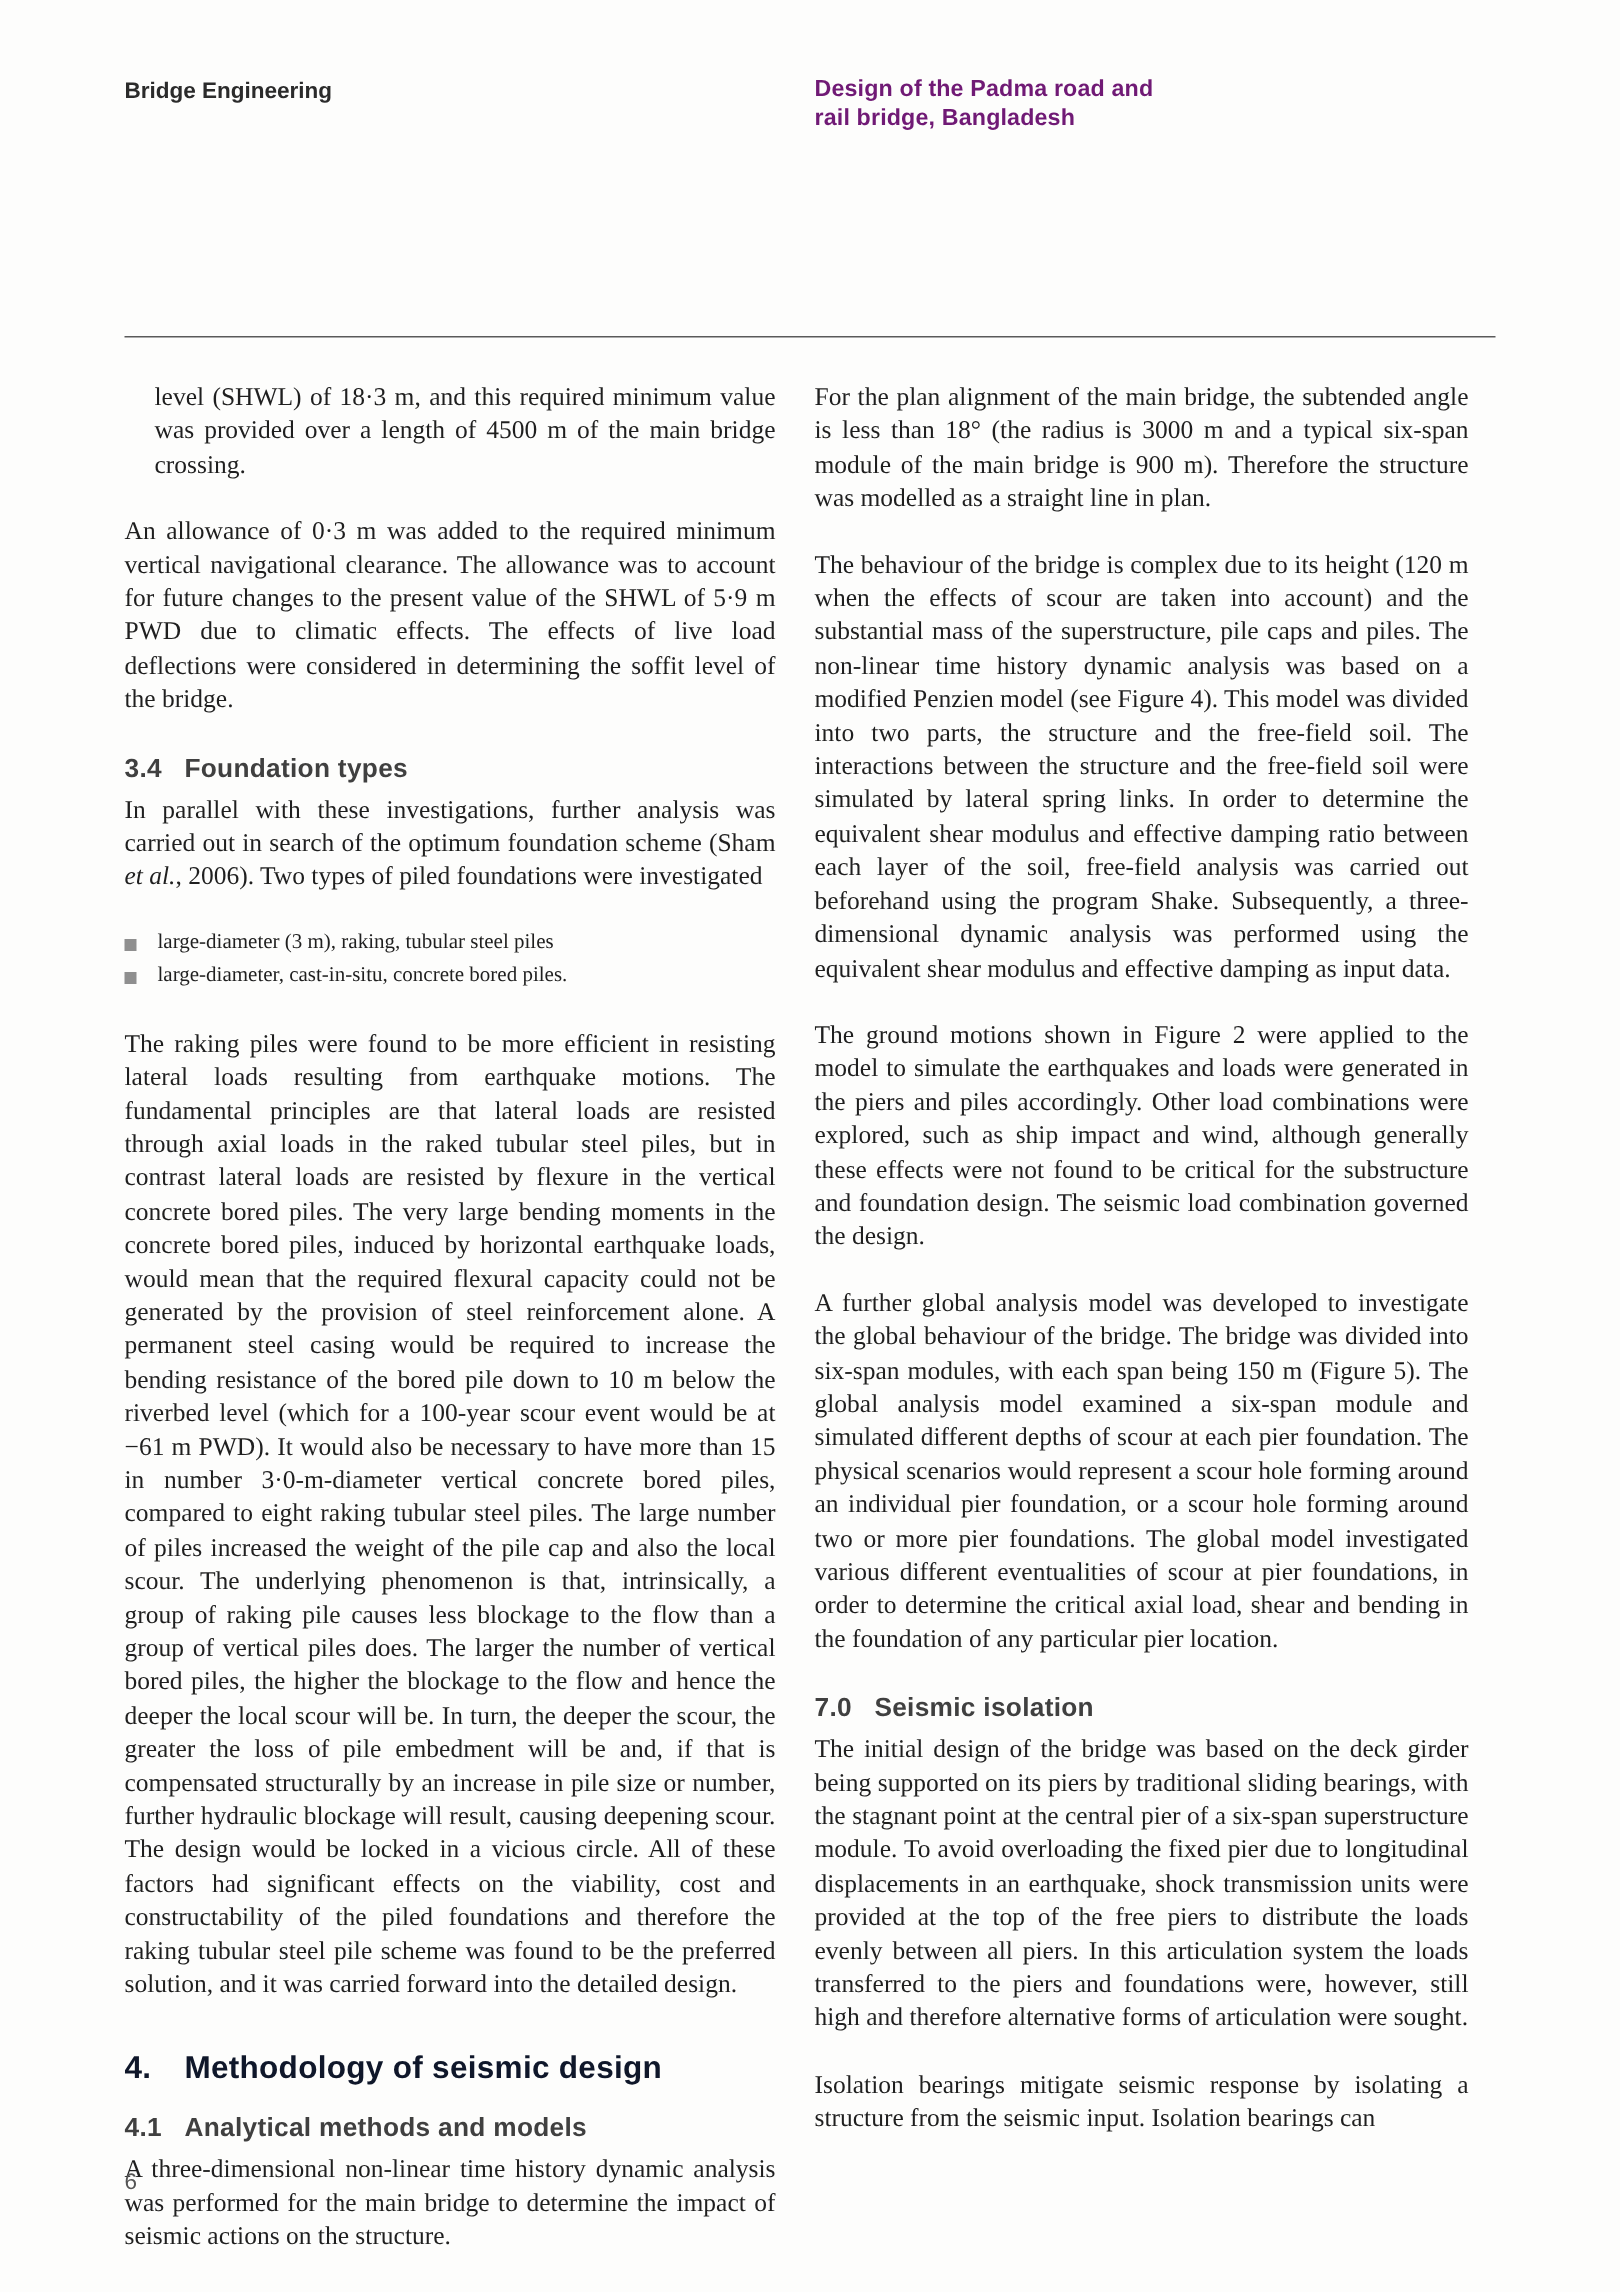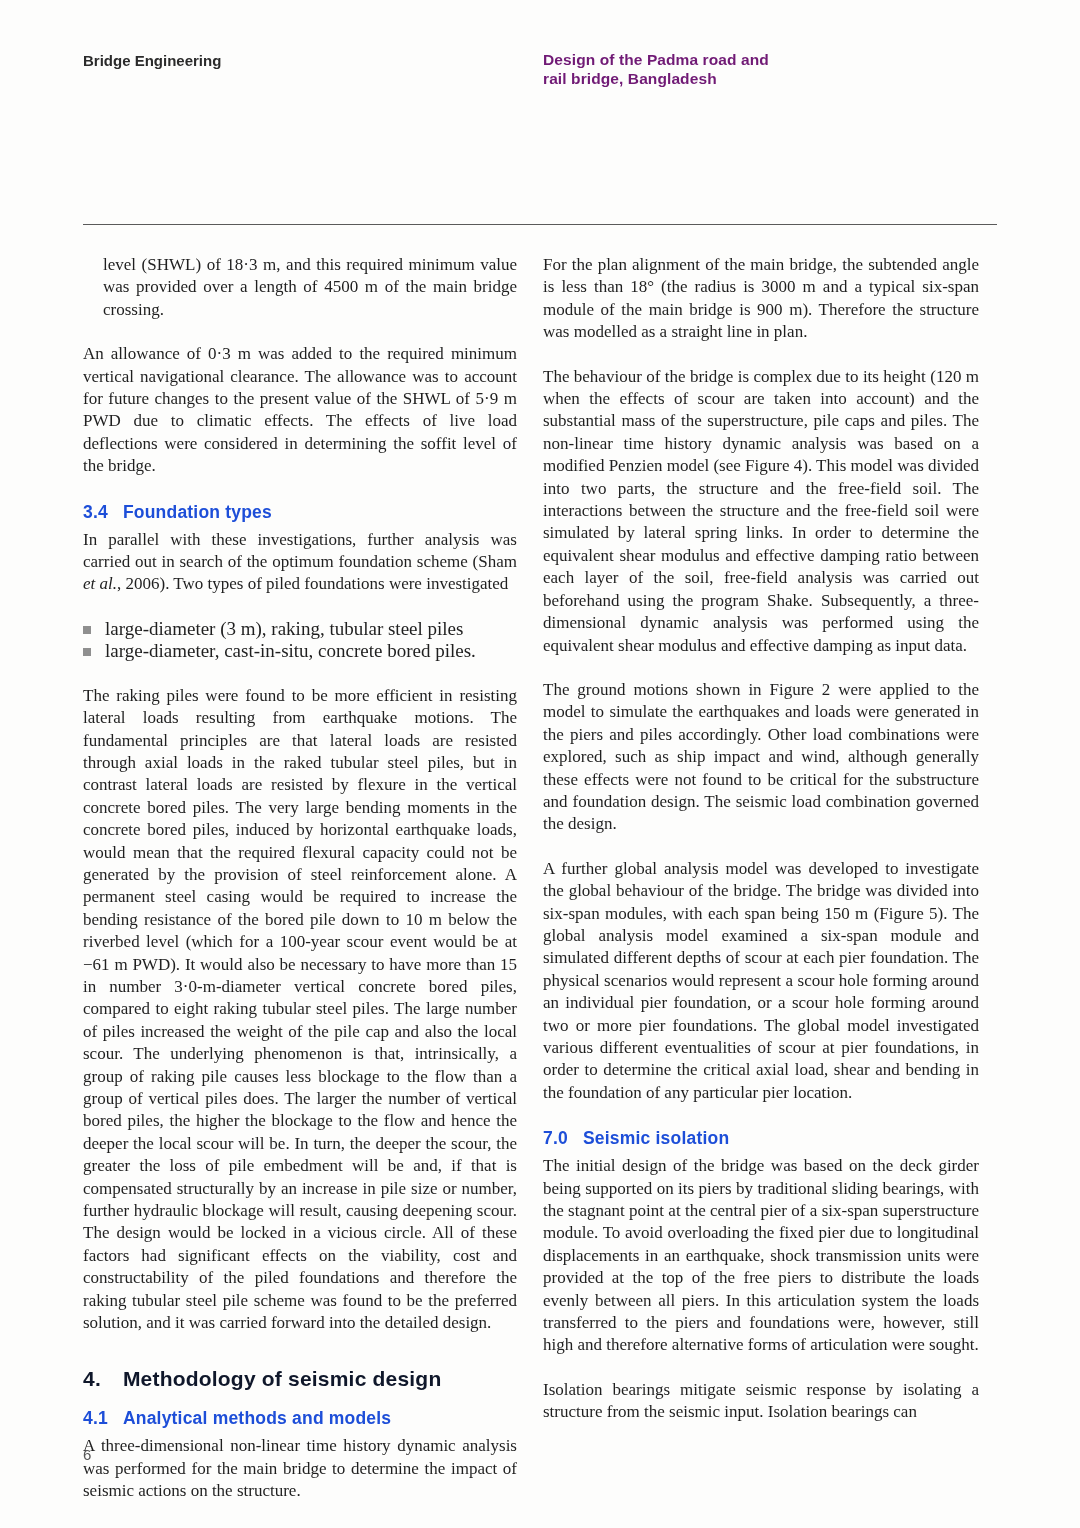--- a/index.html
+++ b/index.html
@@ -86,21 +86,21 @@
     line-height: 22.4px;
     text-align: justify;
     margin: 0 0 22px 0;
   }
   p.indented { padding-left: 20px; }
 
   .subheading {
     font-family: "Liberation Sans", sans-serif;
     font-size: 17.5px;
     font-weight: 700;
-    color: #1d4ed8;
+    color: #404040;
     letter-spacing: 0.2px;
     margin: 24px 0 6px 0;
     line-height: 21px;
   }
   .subheading .sec-num { margin-right: 15px; }
   .col > .subheading:first-child { margin-top: 0; }
 
   .mainheading {
     font-family: "Liberation Sans", sans-serif;
     font-size: 21px;
@@ -114,21 +114,21 @@
   .mainheading + .subheading { margin-top: 17px; }
 
   .bullet-list {
     list-style: none;
     margin: 0 0 22px 0;
     padding: 0;
   }
   .bullet-list li {
     display: flex;
     align-items: flex-start;
-    font-size: 19px;
+    font-size: 14px;
     line-height: 22.4px;
   }
   .bullet-square {
     flex: 0 0 auto;
     width: 8px;
     height: 8px;
     background: #8f8f8f;
     margin: 8px 14px 0 0;
   }
 

